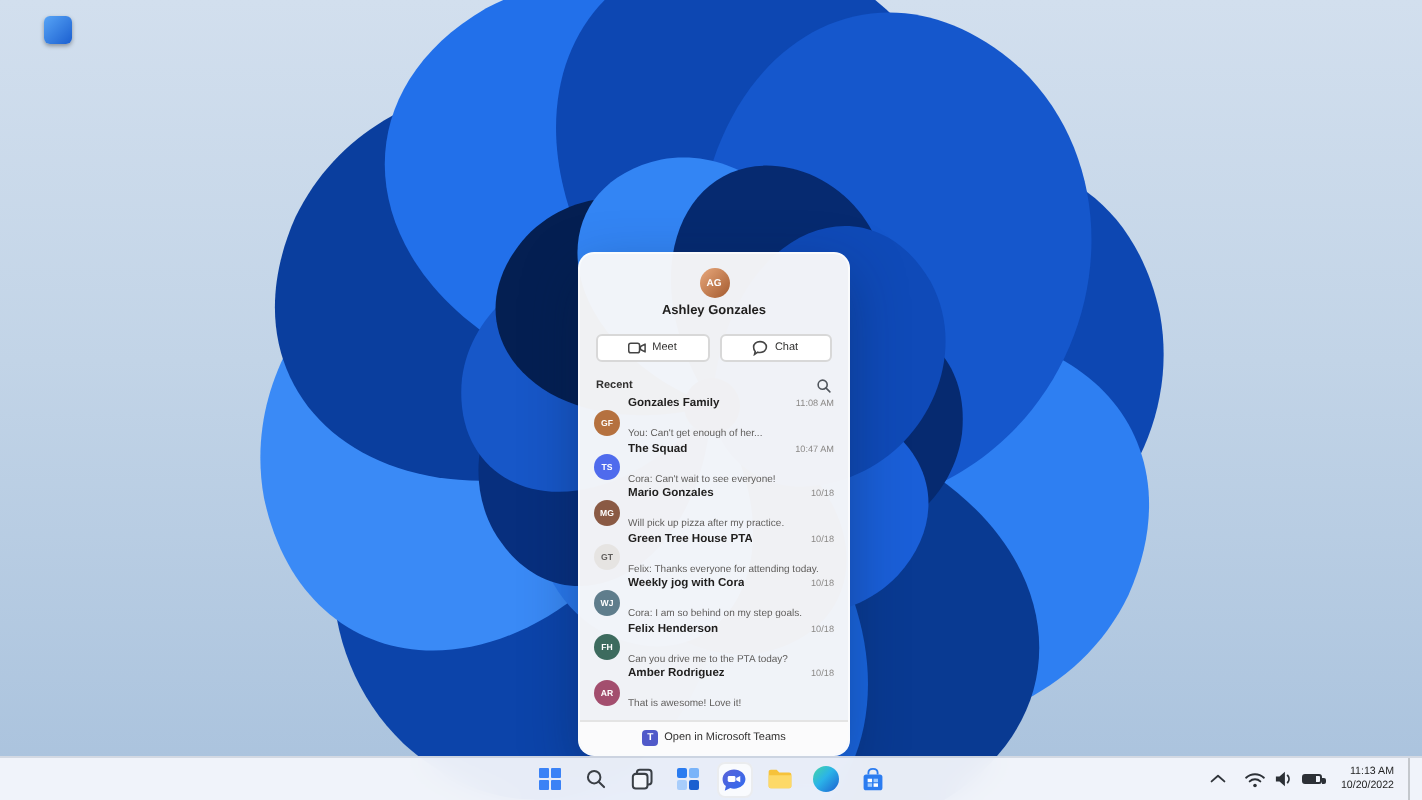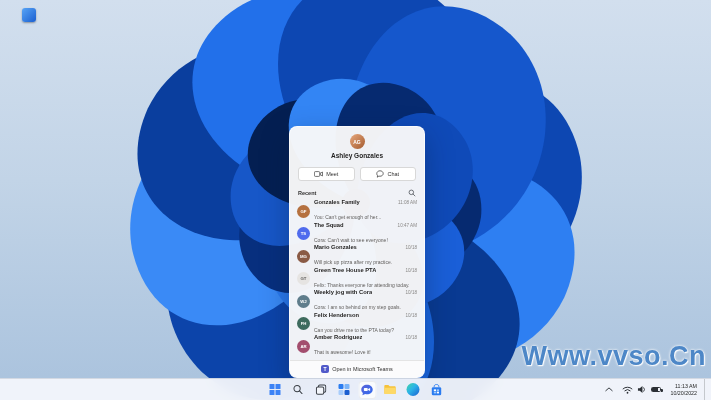--- a/index.html
+++ b/index.html
@@ -294,21 +294,20 @@
       </div>
 
     </div>
 
     <button class="flyout-footer">
       <span class="teams-logo">T</span>
       <span>Open in Microsoft Teams</span>
     </button>
   </div>
 
-  <div class="watermark">Www.vvso.Cn</div>
 
   <div class="taskbar">
 
     <div class="tb-center">
       <button class="tb-btn">
         <span class="win-logo">
             <span></span>
             <span></span>
             <span></span>
             <span></span>

